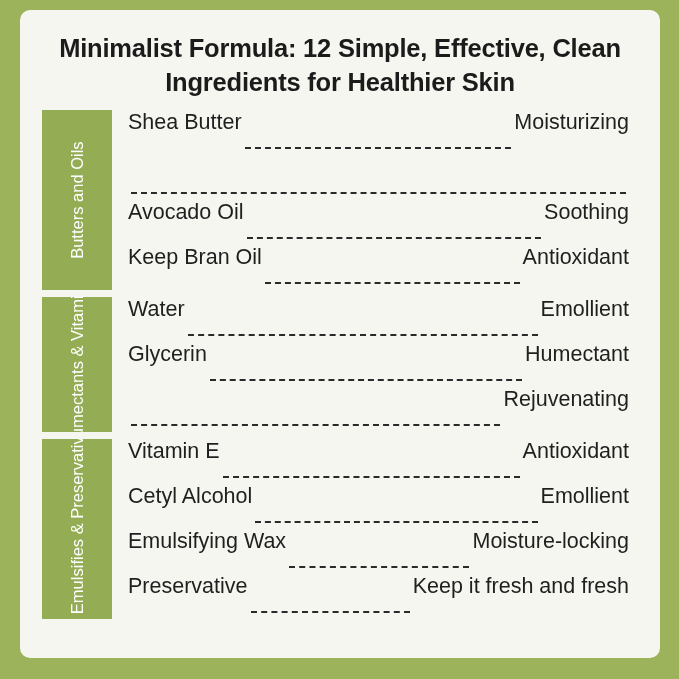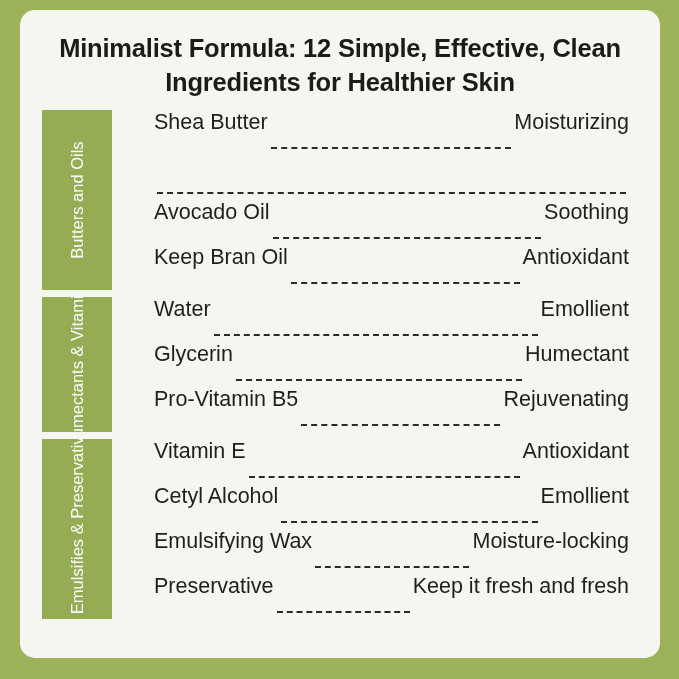--- a/index.html
+++ b/index.html
@@ -13,21 +13,21 @@
     background: #9cb35c;
     font-family: "Liberation Sans", sans-serif;
   }
   #infographic-card {
     position: absolute;
     left: 20px;
     top: 10px;
     width: 640px;
     height: 648px;
     background: #f5f6ef;
-    border-radius: 15px;
+    border-radius: 10px;
     box-sizing: border-box;
     overflow: hidden;
   }
   #card-title {
     margin: 0;
     padding: 22px 16px 0 16px;
     text-align: center;
     font-size: 25.5px;
     font-weight: bold;
     line-height: 1.32;
@@ -65,21 +65,20 @@
     font-size: 16.5px;
     line-height: 1.35;
     text-align: center;
     font-family: "Liberation Sans", sans-serif;
     width: 170px;
   }
   .group-rows {
     flex: 1;
     padding-left: 16px;
     padding-right: 31px;
-    margin-left: 26px;
   }
   .ingredient-row {
     display: flex;
     align-items: baseline;
     height: 45px;
     font-size: 21.5px;
     color: #1f1f1f;
     font-family: "Liberation Sans", sans-serif;
   }
   .ingredient-name {
@@ -143,21 +142,20 @@
           <span class="ingredient-name">Water</span>
           <span class="row-leader"></span>
           <span class="ingredient-benefit">Emollient</span>
         </div>
         <div class="ingredient-row">
           <span class="ingredient-name">Glycerin</span>
           <span class="row-leader"></span>
           <span class="ingredient-benefit">Humectant</span>
         </div>
         <div class="ingredient-row">
-          <span class="ingredient-name">Pro-Vitamin B5</span>
           <span class="row-leader"></span>
           <span class="ingredient-benefit">Rejuvenating</span>
         </div>
       </div>
     </div>
 
     <div class="group-block">
       <div class="group-tab">
         <span class="group-tab-label">Emulsifies &amp; Preservative</span>
       </div>

